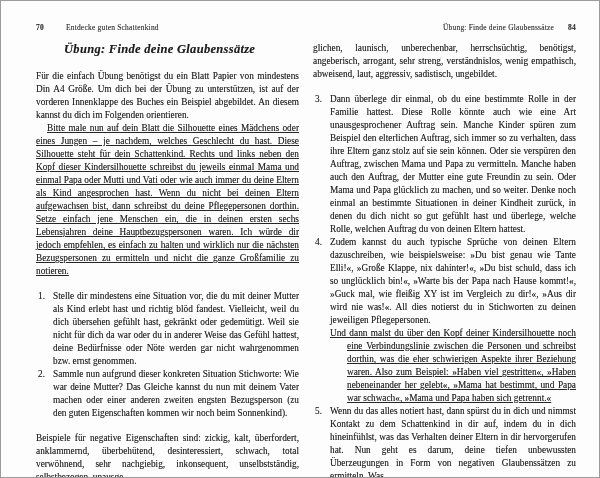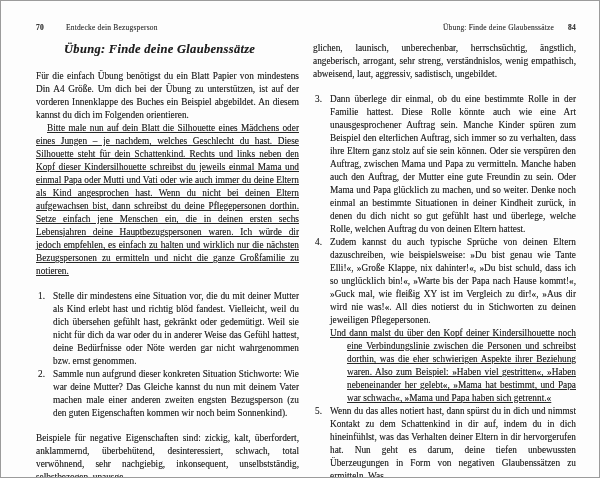--- a/index.html
+++ b/index.html
@@ -81,52 +81,52 @@
 </style>
 </head>
 <body>
 
 <div class="photo">
   <div class="spread">
 
     <div class="page">
       <div class="running-head-row left">
         <span class="pagenum">70</span>
-        <span class="head-title">Entdecke dein Bezugsperson</span>
+        <span class="head-title">Entdecke guten Schattenkind</span>
       </div>
 
       <div class="exercise-heading">Übung: Finde deine Glaubenssätze</div>
 
       <div class="body-text">
         <p class="para">Für die einfach Übung benötigst du ein Blatt Papier von mindestens Din A4 Größe. Um dich bei der Übung zu unterstützen, ist auf der vorderen Innenklappe des Buches ein Beispiel abgebildet. An diesem kannst du dich im Folgenden orientieren.</p>
         <p class="para indent-first">Bitte male nun auf dein Blatt die Silhouette eines Mädchens oder eines Jungen – je nachdem, welches Geschlecht du hast. Diese Silhouette steht für dein Schattenkind. Rechts und links neben den Kopf dieser Kindersilhouette schreibst du jeweils einmal Mama und einmal Papa oder Mutti und Vati oder wie auch immer du deine Eltern als Kind angesprochen hast. Wenn du nicht bei deinen Eltern aufgewachsen bist, dann schreibst du deine Pflegepersonen dorthin. Setze einfach jene Menschen ein, die in deinen ersten sechs Lebensjahren deine Hauptbezugspersonen waren. Ich würde dir jedoch empfehlen, es einfach zu halten und wirklich nur die nächsten Bezugspersonen zu ermitteln und nicht die ganze Großfamilie zu notieren.</p>
 
         <div class="num-list">
           <div class="list-item">
             <span class="list-marker">1.</span>
             <span class="list-body">Stelle dir mindestens eine Situation vor, die du mit deiner Mutter als Kind erlebt hast und richtig blöd fandest. Vielleicht, weil du dich übersehen gefühlt hast, gekränkt oder gedemütigt. Weil sie nicht für dich da war oder du in anderer Weise das Gefühl hattest, deine Bedürfnisse oder Nöte werden gar nicht wahrgenommen bzw. ernst genommen.</span>
           </div>
           <div class="list-item">
             <span class="list-marker">2.</span>
-            <span class="list-body">Sammle nun aufgrund dieser konkreten Situation Stichworte: Wie war deine Mutter? Das Gleiche kannst du nun mit deinem Vater machen male einer anderen zweiten engsten Bezugsperson (zu den guten Eigenschaften kommen wir noch beim Sonnenkind).</span>
+            <span class="list-body">Sammle nun aufgrund dieser konkreten Situation Stichworte: Wie war deine Mutter? Das Gleiche kannst du nun mit deinem Vater machen oder einer anderen zweiten engsten Bezugsperson (zu den guten Eigenschaften kommen wir noch beim Sonnenkind).</span>
           </div>
         </div>
 
         <p class="para gap-before">Beispiele für negative Eigenschaften sind: zickig, kalt, überfordert, anklammernd, überbehütend, desinteressiert, schwach, total verwöhnend, sehr nachgiebig, inkonsequent, unselbstständig, selbstbezogen, unausge-</p>
       </div>
     </div>
 
     <div class="page">
       <div class="running-head-row right">
         <span class="head-title">Übung: Finde deine Glaubenssätze</span>
         <span class="pagenum">84</span>
       </div>
 
       <div class="body-text">
-        <p class="para">glichen, launisch, unberechenbar, herrschsüchtig, ängstlich, angeberisch, arrogant, sehr streng, verständnislos, wenig empathisch, abweisend, laut, aggressiv, sadistisch, ungebildet.</p>
+        <p class="para">glichen, launisch, unberechenbar, herrschsüchtig, benötigst, angeberisch, arrogant, sehr streng, verständnislos, wenig empathisch, abweisend, laut, aggressiv, sadistisch, ungebildet.</p>
 
         <div class="num-list">
           <div class="list-item">
             <span class="list-marker">3.</span>
             <span class="list-body">Dann überlege dir einmal, ob du eine bestimmte Rolle in der Familie hattest. Diese Rolle könnte auch wie eine Art unausgesprochener Auftrag sein. Manche Kinder spüren zum Beispiel den elterlichen Auftrag, sich immer so zu verhalten, dass ihre Eltern ganz stolz auf sie sein können. Oder sie verspüren den Auftrag, zwischen Mama und Papa zu vermitteln. Manche haben auch den Auftrag, der Mutter eine gute Freundin zu sein. Oder Mama und Papa glücklich zu machen, und so weiter. Denke noch einmal an bestimmte Situationen in deiner Kindheit zurück, in denen du dich nicht so gut gefühlt hast und überlege, welche Rolle, welchen Auftrag du von deinen Eltern hattest.</span>
           </div>
           <div class="list-item">
             <span class="list-marker">4.</span>
             <span class="list-body">
               <span>Zudem kannst du auch typische Sprüche von deinen Eltern dazuschreiben, wie beispielsweise: »Du bist genau wie Tante Elli!«, »Große Klappe, nix dahinter!«, »Du bist schuld, dass ich so unglücklich bin!«, »Warte bis der Papa nach Hause kommt!«, »Guck mal, wie fleißig XY ist im Vergleich zu dir!«, »Aus dir wird nie was!«. All dies notierst du in Stichworten zu deinen jeweiligen Pflegepersonen.</span>

